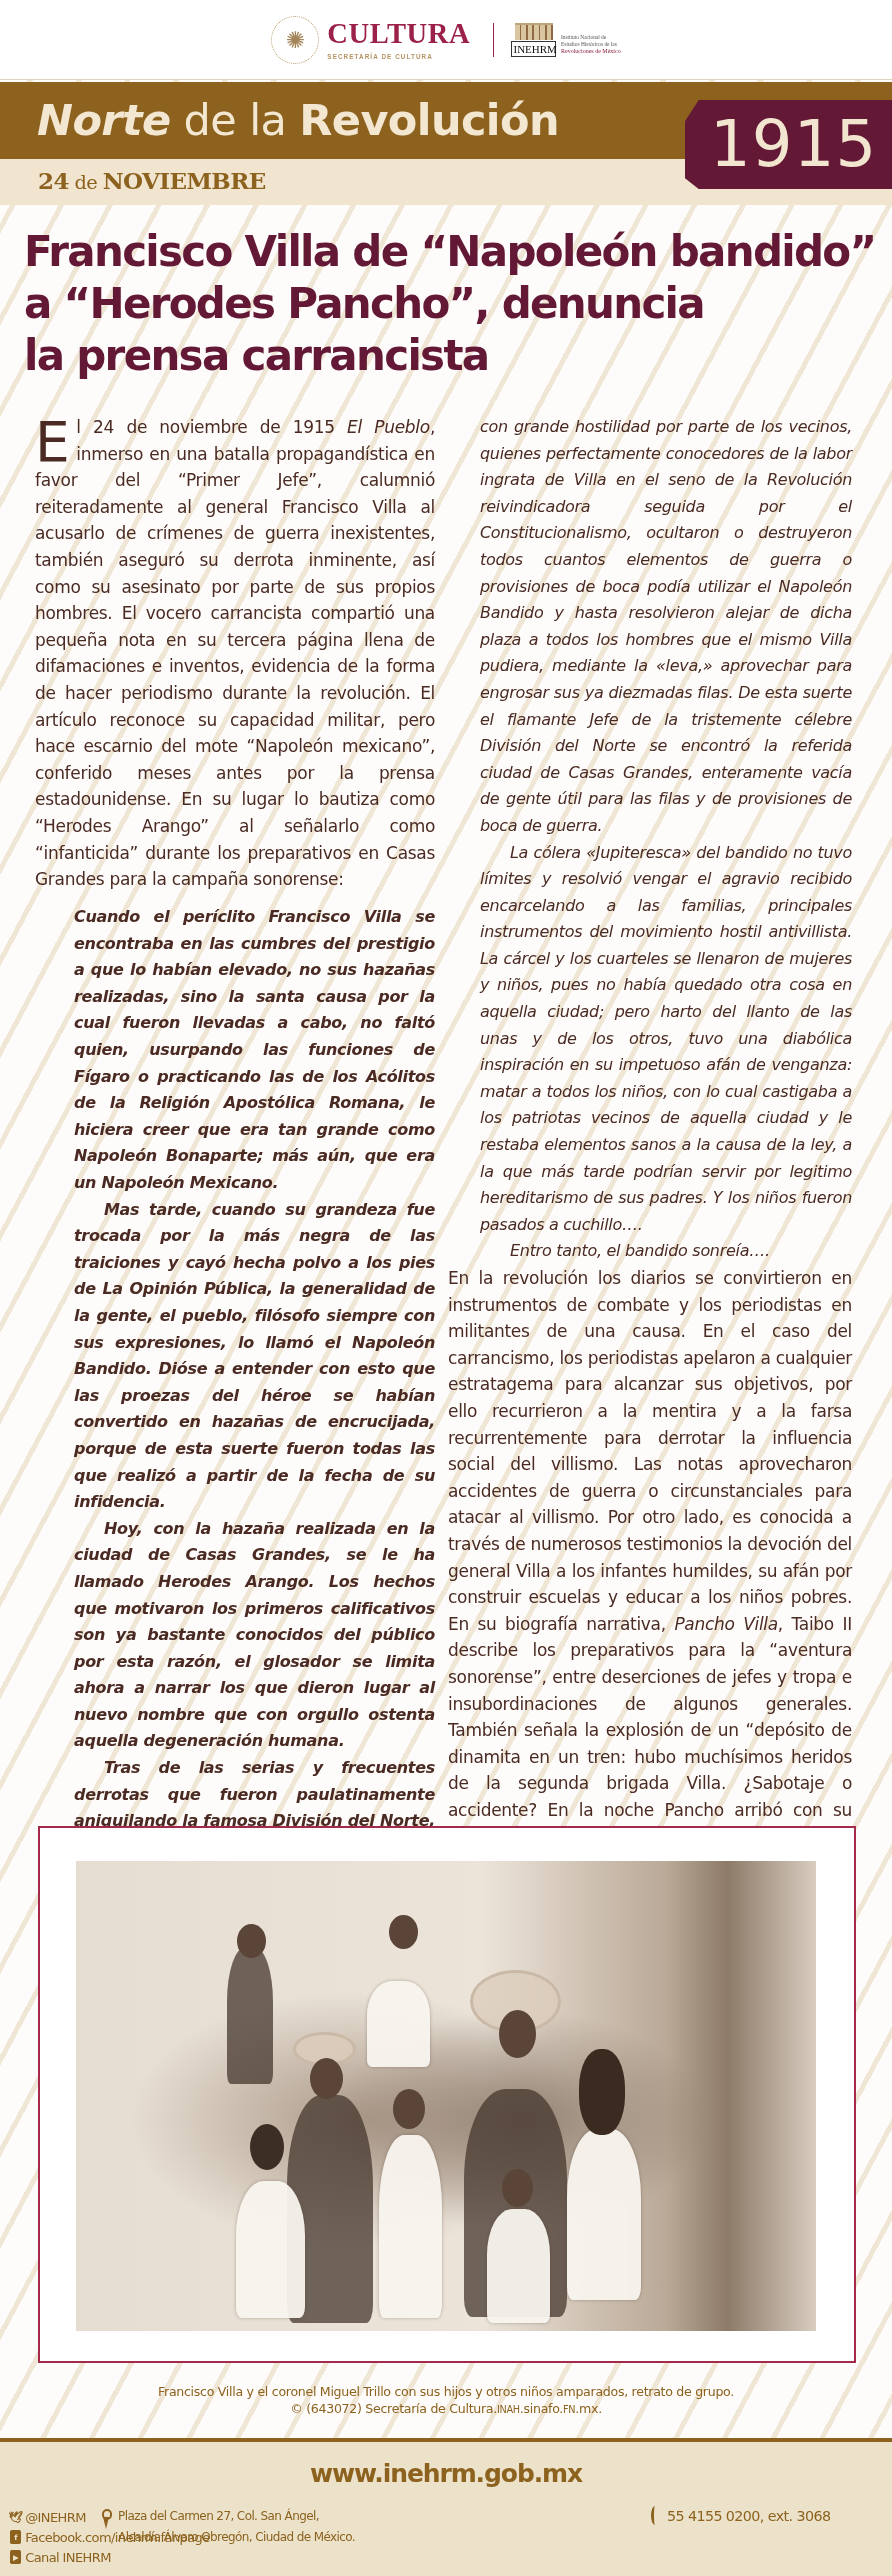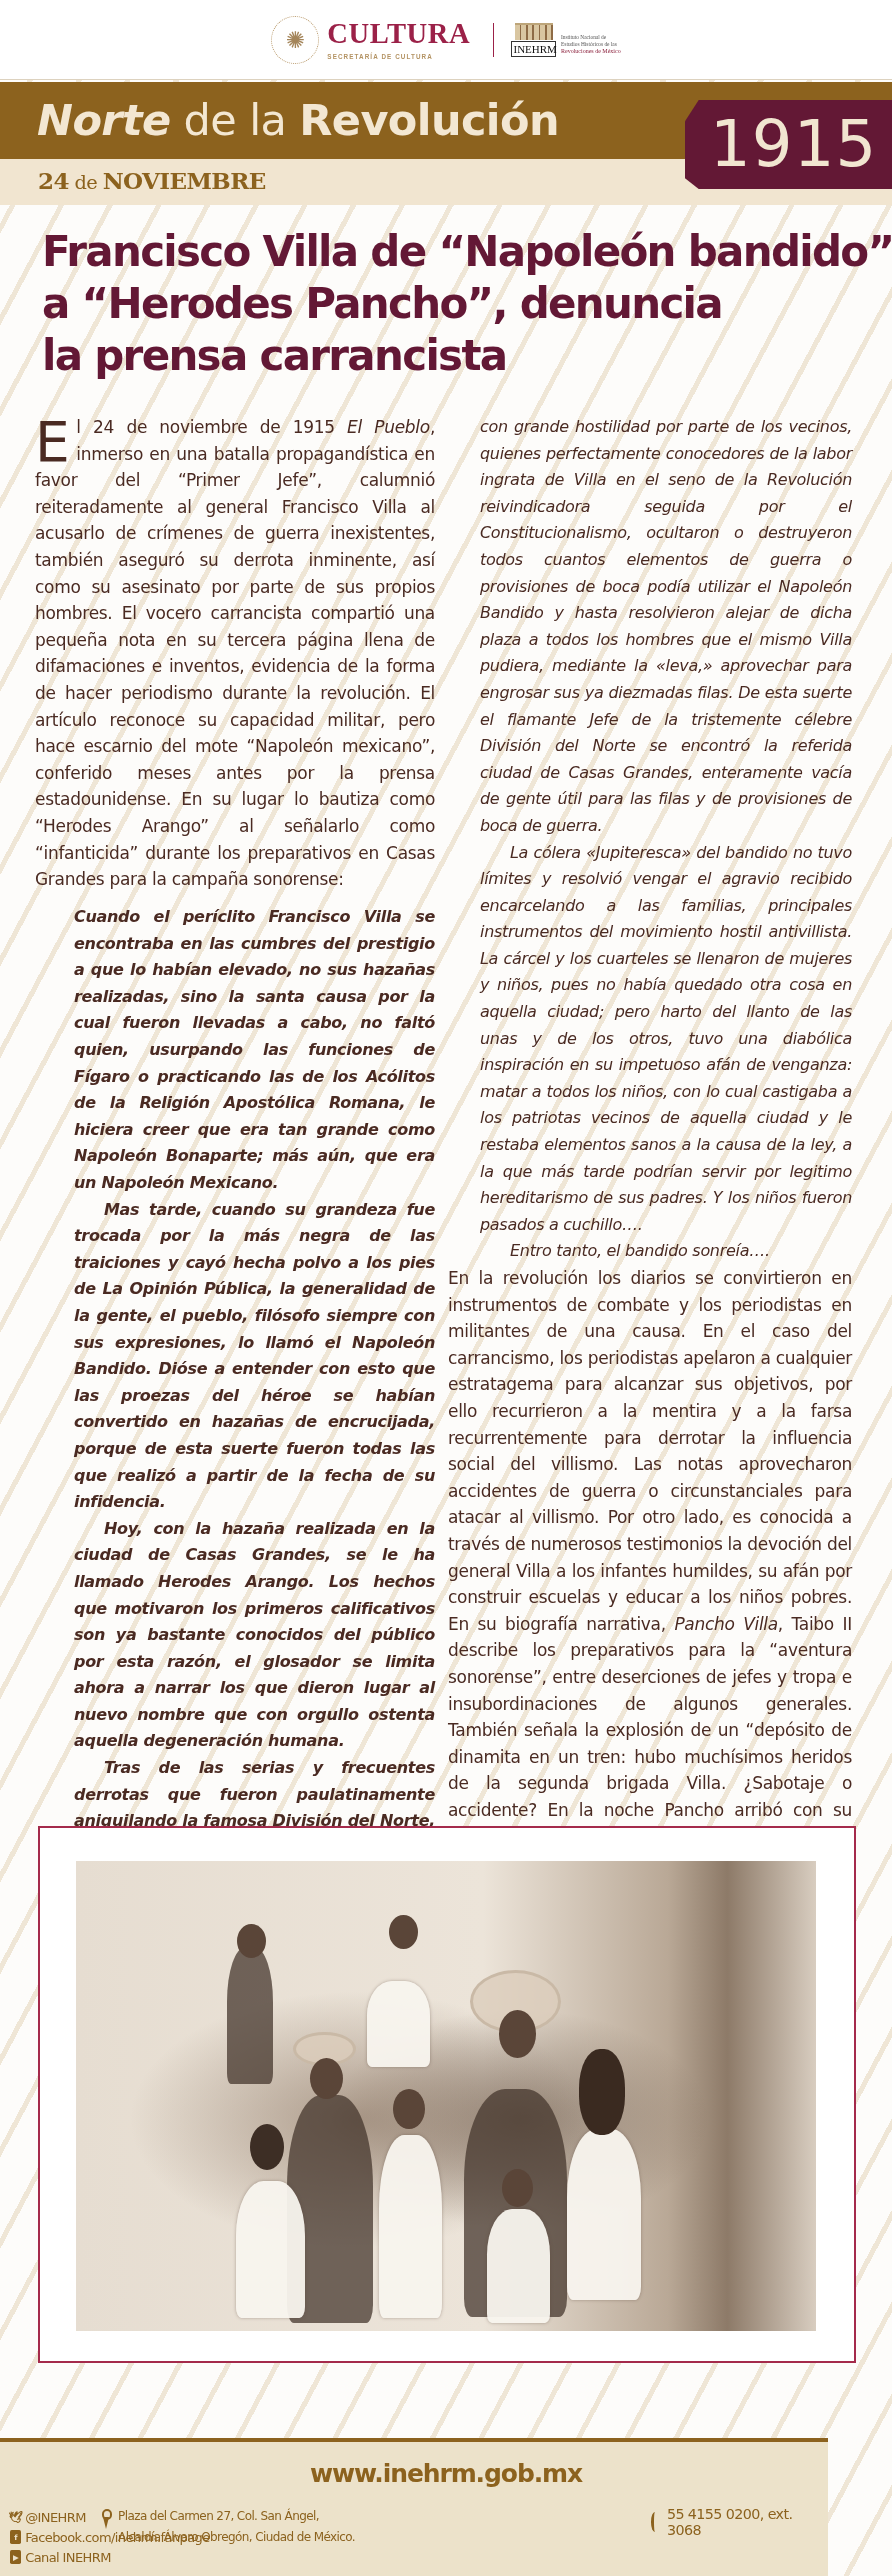--- a/index.html
+++ b/index.html
@@ -98,21 +98,21 @@
     clip-path: polygon(13.7px 0, 100% 0, 100% 100%, 13.7px 100%, 0 88%, 0 24%);
     display: flex; align-items: center; padding-left: 25px;
   }
   .year-box span {
     font-size: 64px; color: #f1e5d0; font-weight: normal; letter-spacing: 1.1px;
     line-height: 69px;
   }
 
   
   .headline {
-    position: absolute; left: 42px; top: 226px; width: 834px;
+    position: absolute; left: 24px; top: 226px; width: 834px;
     font-family: "DejaVu Sans", sans-serif; font-weight: bold;
     font-size: 42px; line-height: 52px; color: #631835;
     letter-spacing: -1.7px;
   }
   .headline div { white-space: nowrap; }
 
   
   .col {
     position: absolute; top: 414px;
     font-size: 17px; line-height: 26.6px; color: #4a2a22;
@@ -156,21 +156,21 @@
   
   .caption {
     position: absolute; left: 0; top: 2383px; width: 892px;
     text-align: center; font-size: 12.6px; line-height: 17px; color: #8c621e;
     letter-spacing: -0.3px;
   }
   .caption .sc { font-size: 9.7px; }
 
   
   .footer {
-    position: absolute; left: 0; top: 2438px; width: 828px; height: 138px;
+    position: absolute; left: 0; top: 2438px; width: 892px; height: 138px;
     background: #ece2ca; border-top: 4.6px solid #8c621e; padding-left: 36px;
   }
   .footer-url {
     position: absolute; left: 0; top: 17px; width: 892px; text-align: center;
     font-size: 25px; font-weight: bold; color: #8c621e; letter-spacing: -1.1px;
   }
   .footer-social { position: absolute; left: 10.3px; top: 65px; }
   .social-row {
     display: flex; align-items: center; gap: 4.6px; height: 20px;
     font-size: 13px; color: #8c621e; letter-spacing: -0.6px;
@@ -289,20 +289,26 @@
       <div class="head" style="left:174px;top:263px;width:34px;height:46px;background:#3d2e25;"></div>
       <div class="figure f-light" style="left:303px;top:274px;width:63px;height:183px;"></div>
       <div class="head" style="left:317px;top:228px;width:32px;height:40px;"></div>
       <div class="figure f-light" style="left:411px;top:348px;width:63px;height:114px;"></div>
       <div class="head" style="left:426px;top:308px;width:31px;height:38px;"></div>
       <div class="figure f-light" style="left:491px;top:268px;width:74px;height:171px;"></div>
       <div class="head" style="left:503px;top:188px;width:46px;height:86px;background:#3a2a20;border-radius:45%;"></div>
     </div>
   </div>
 
+  <div class="caption">
+    <div>Francisco Villa y el coronel Miguel Trillo con sus hijos y otros niños amparados, retrato de grupo.</div>
+    <div>
+      <span>© (643072) Secretaría de Cultura.</span><span class="sc">INAH</span><span>.sinafo.</span><span class="sc">FN</span><span>.mx.</span>
+    </div>
+  </div>
 
   <div class="footer">
     <a class="footer-url">www.inehrm.gob.mx</a>
 
     <div class="footer-social">
       <div class="social-row">
         <span class="social-icon tw">🕊</span>
         <span>@INEHRM</span>
       </div>
       <div class="social-row">

